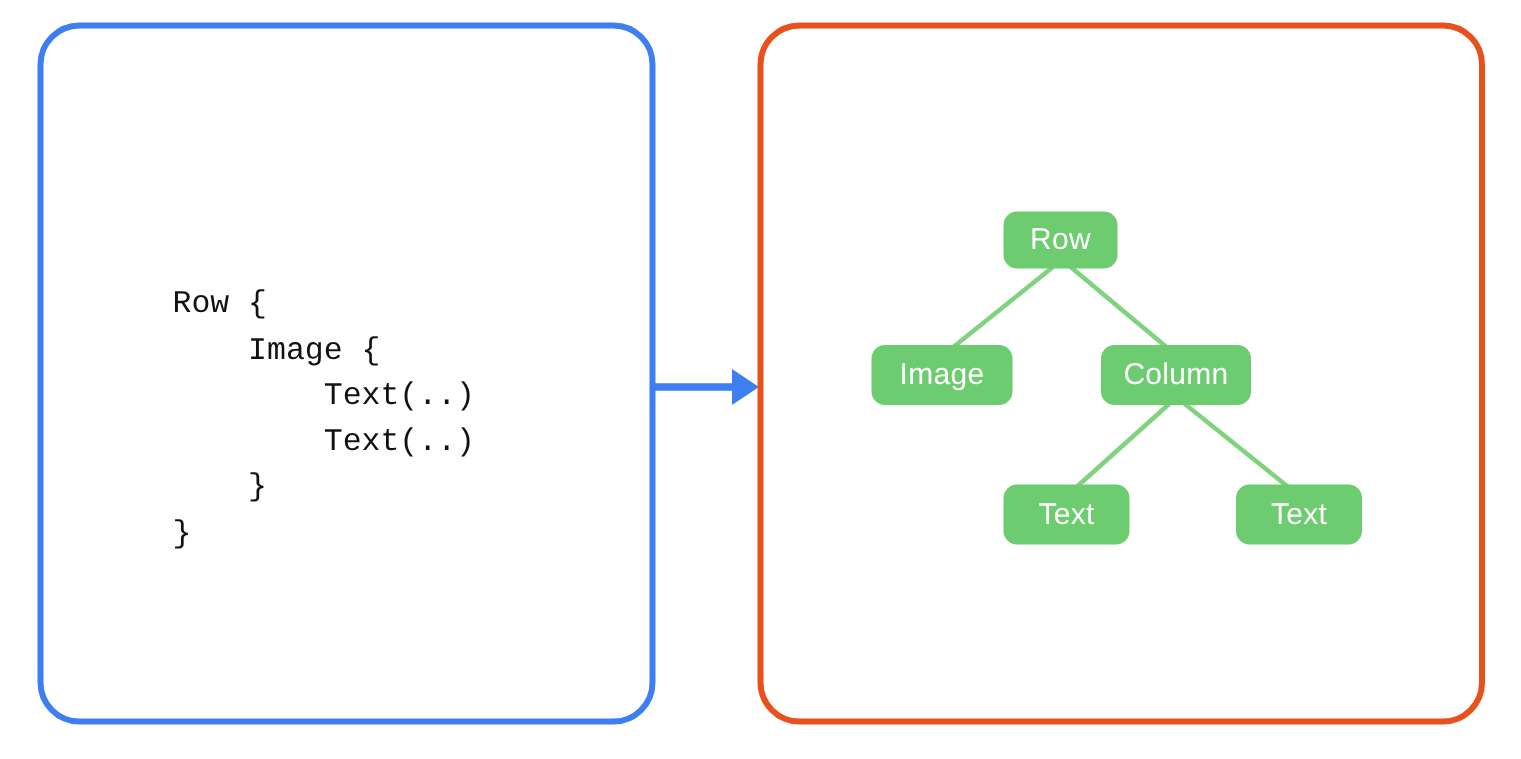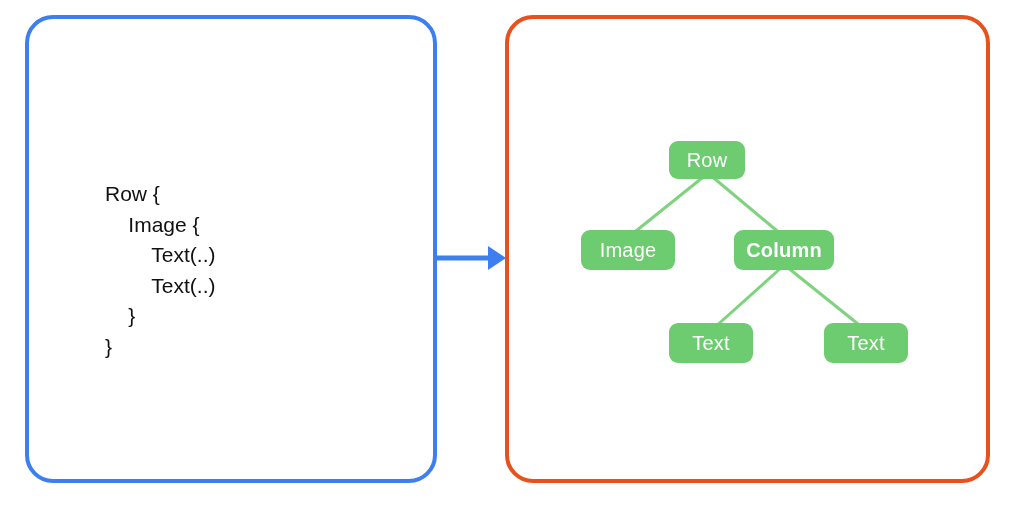--- a/index.html
+++ b/index.html
@@ -34,22 +34,22 @@
     width: 412px;
     height: 468px;
     border: 4px solid var(--left-border);
     border-radius: 28px;
     background: var(--background);
   }
   .code-block {
     position: absolute;
     left: 76px;
     top: 160px;
-    margin: 0;
-    font-family: Liberation Sans, sans-serif;
+    margin: 10px;
+    font-family: Liberation Mono, monospace;
     font-size: 21px;
     line-height: 30.5px;
     color: var(--code-text);
   }
   .code-line { white-space: pre; }
 
   
   .arrow-wrap {
     position: absolute;
     left: 432px;
@@ -84,21 +84,21 @@
     align-items: center;
     justify-content: center;
     background: var(--node-fill);
     color: var(--node-text);
     border-radius: 9px;
     font-size: 20px;
     letter-spacing: 0.2px;
   }
   .node-row    { left: 160px; top: 122px; width: 76px;  height: 38px; }
   .node-image  { left: 72px;  top: 211px; width: 94px;  height: 40px; }
-  .node-column { left: 225px; top: 211px; width: 100px; height: 40px; font-weight: bold; }
+  .node-column { left: 225px; top: 211px; width: 100px; height: 40px; }
   .node-text1  { left: 160px; top: 304px; width: 84px;  height: 40px; }
   .node-text2  { left: 315px; top: 304px; width: 84px;  height: 40px; }
 </style>
 </head>
 <body>
 
 <div class="canvas">
 
   <div class="code-panel">
     <pre class="code-block"><div class="code-line">Row {</div><div class="code-line">    Image {</div><div class="code-line">        Text(..)</div><div class="code-line">        Text(..)</div><div class="code-line">    }</div><div class="code-line">}</div></pre>

